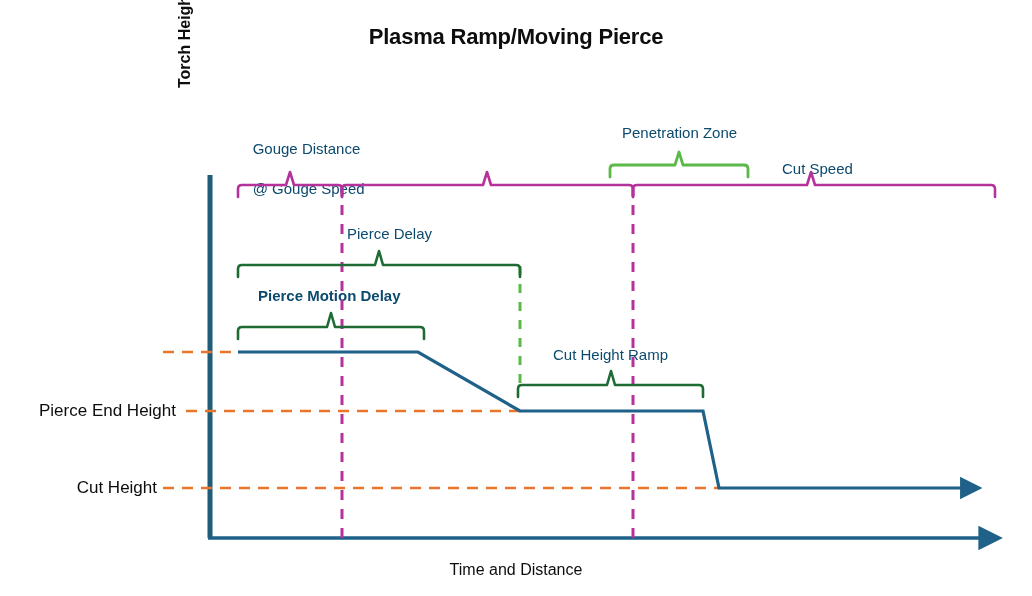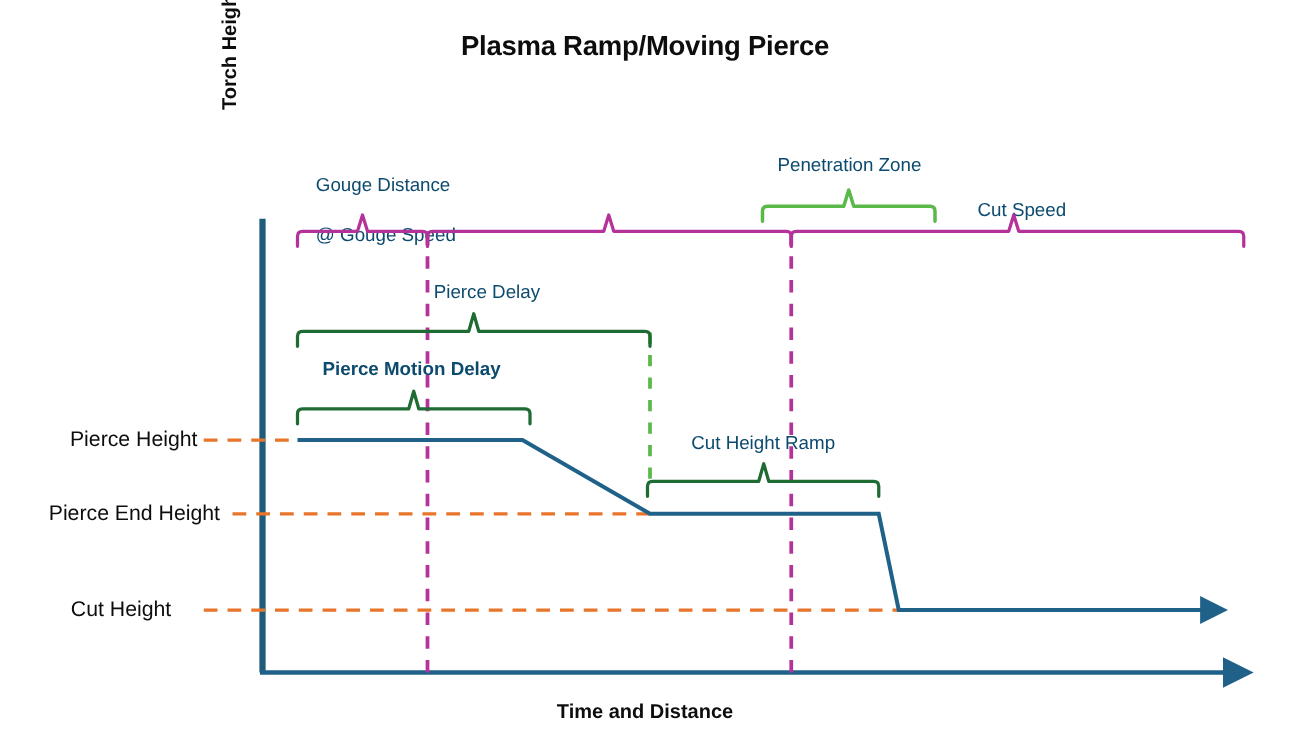--- a/index.html
+++ b/index.html
@@ -10,21 +10,21 @@
   }
   #diagram-root{position:absolute;inset:0;}
   svg#diagram-svg{position:absolute;left:0;top:0;width:1032px;height:596px;}
 
   .chart-title{
     position:absolute;left:0;top:24px;width:1032px;text-align:center;
     font-size:22px;font-weight:bold;letter-spacing:-0.2px;color:#0d0d0d;
   }
   .x-axis-label{
     position:absolute;left:0;top:561px;width:1032px;text-align:center;
-    font-size:16px;font-weight:bold;color:#0d0d0d;
+    font-size:16px;font-weight:normal;color:#0d0d0d;
   }
   .y-axis-label{
     position:absolute;left:176px;top:88px;
     font-size:16px;font-weight:bold;color:#0d0d0d;
     transform:rotate(-90deg);transform-origin:left top;
     white-space:nowrap;
   }
   .ann{
     position:absolute;font-size:15px;line-height:20px;color:#0c4a6e;
     white-space:pre;
@@ -37,23 +37,22 @@
 </head>
 <body>
 
 <div id="diagram-root">
 
   <div class="chart-title">Plasma Ramp/Moving Pierce</div>
 
   <div class="y-axis-label">Torch Height</div>
   <div class="x-axis-label">Time and Distance</div>
 
-  <div class="ylab" style="left:10px;top:342px;width:148px;">Pierce Height</div>
   <div class="ylab" style="left:0px;top:401px;width:176px;">Pierce End Height</div>
-  <div class="ylab" style="left:2px;top:478px;width:135px;">Cut Height</div>
+  <div class="ylab" style="left:22px;top:478px;width:135px;">Cut Height</div>
 
   <div class="ann" style="left:236px;top:119px;">
     <span>Gouge Distance</span><br>
     <span>@ Gouge Speed</span>
   </div>
 
 
   <div class="ann" style="left:622px;top:123px;">Penetration Zone</div>
 
   <div class="ann" style="left:782px;top:123px;margin-top:36px;">Cut Speed</div>

